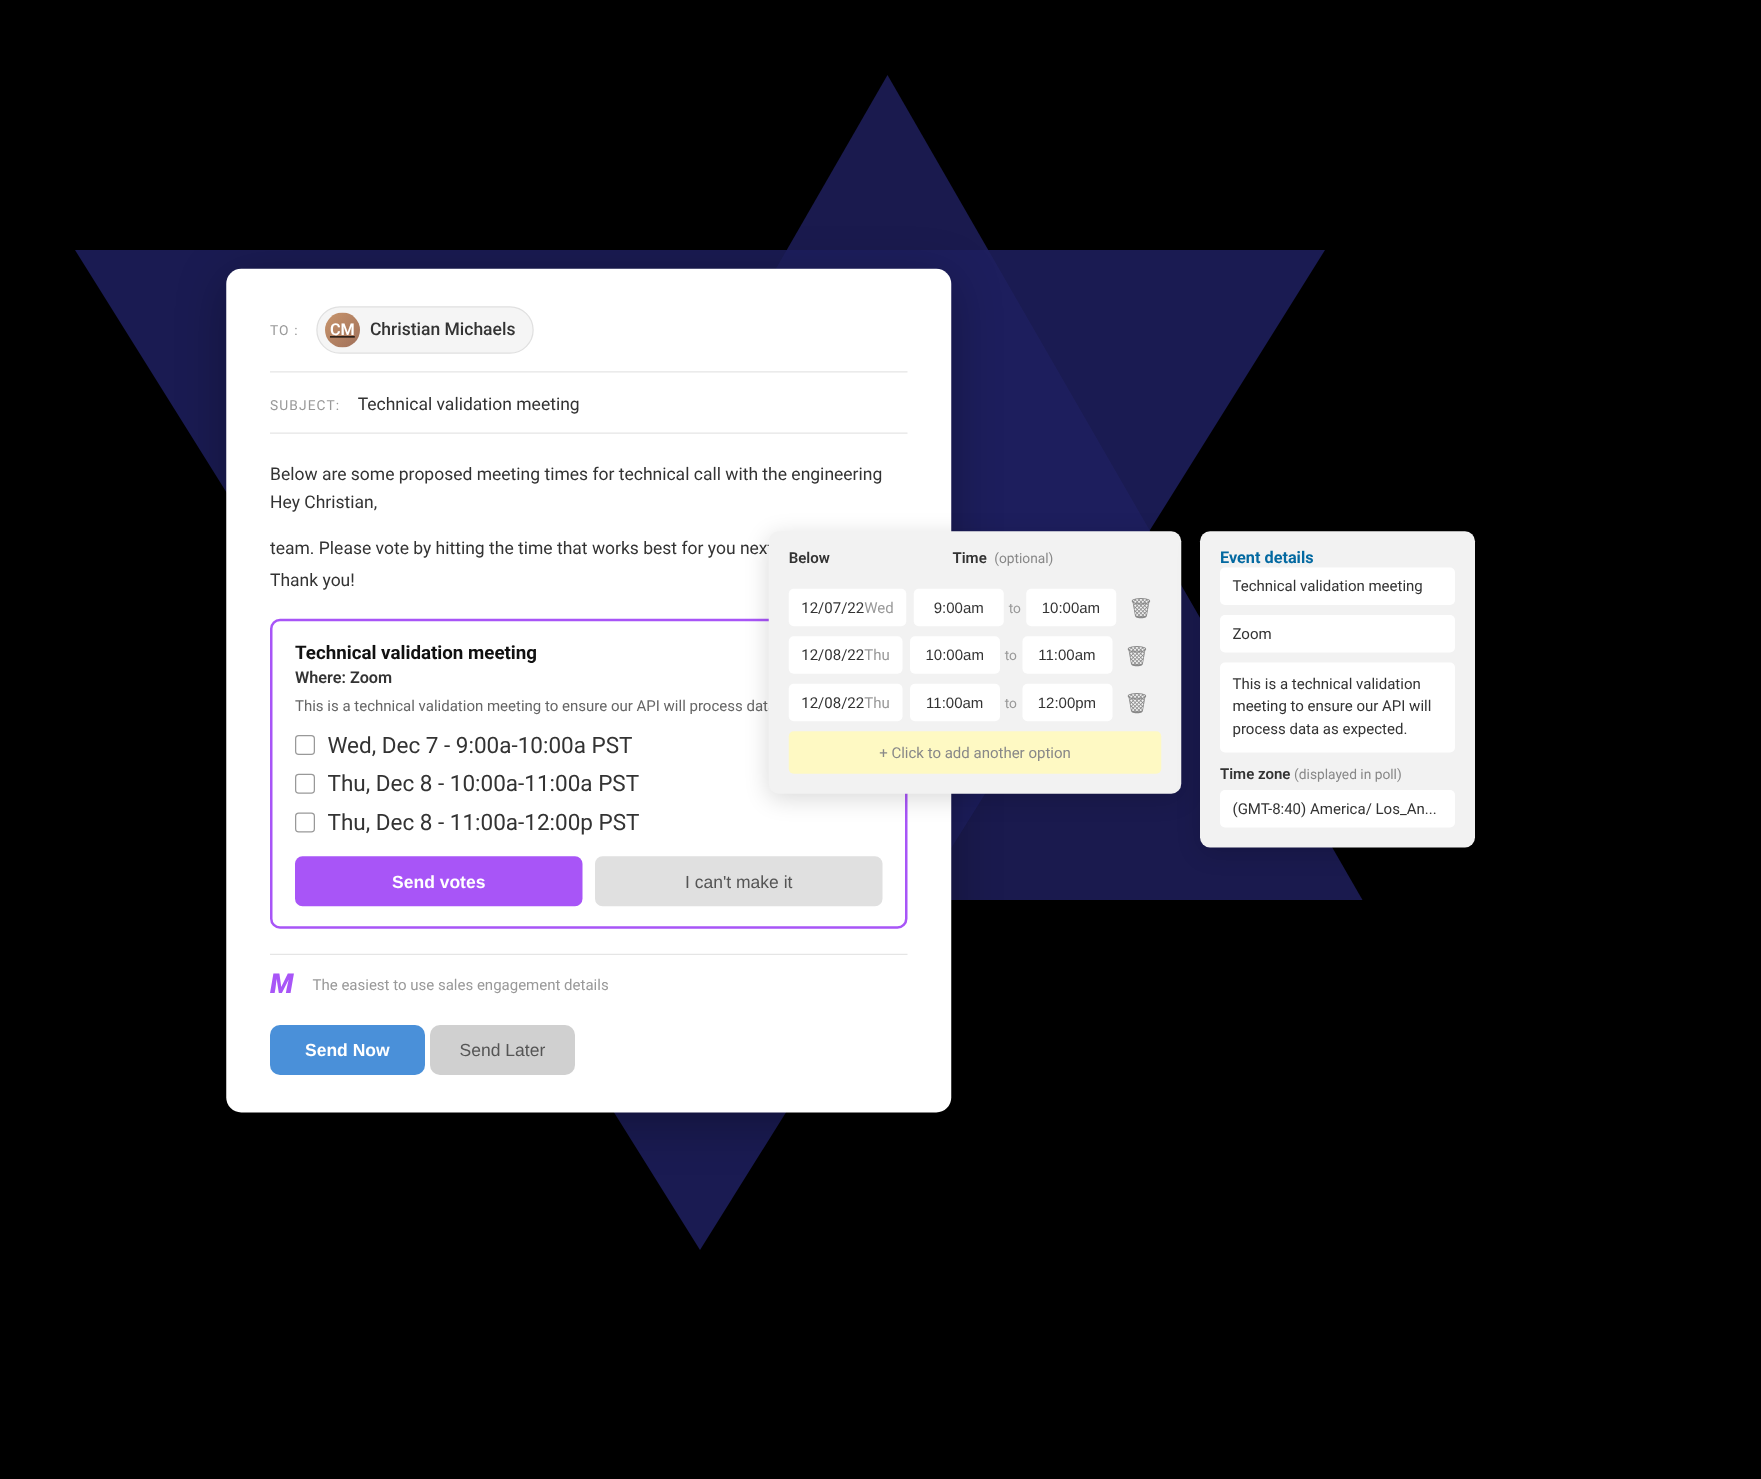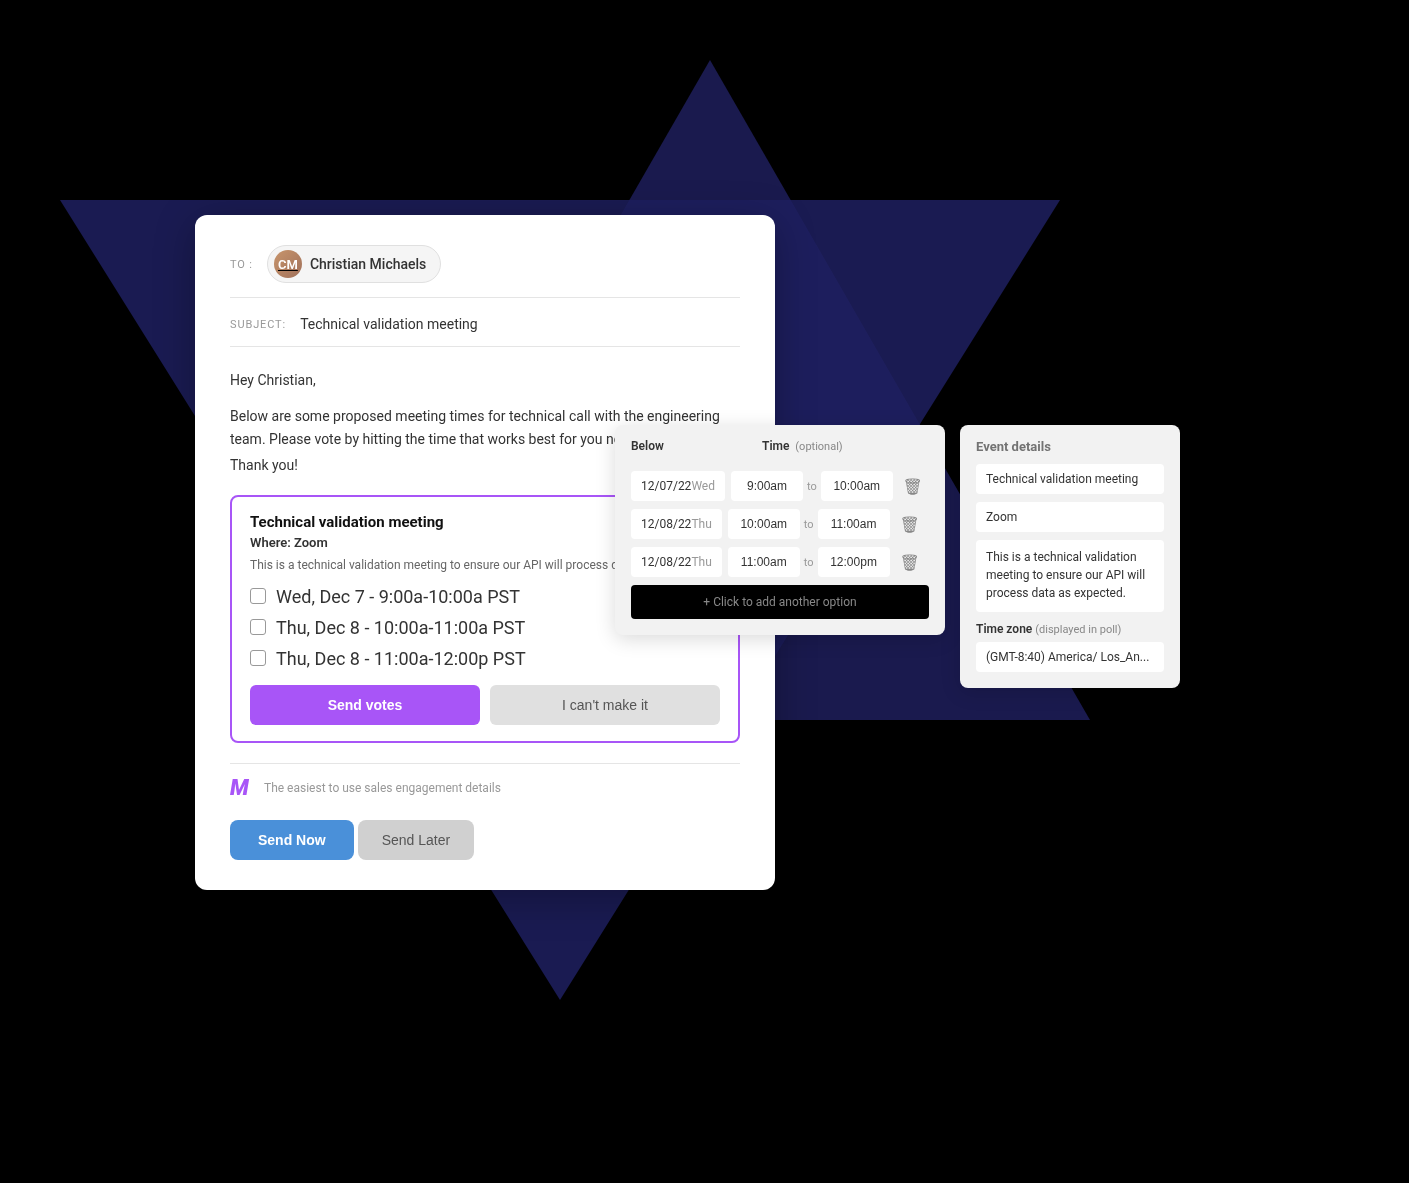--- a/index.html
+++ b/index.html
@@ -36,21 +36,21 @@
       top: 200px;
       left: 60px;
       z-index: 0;
       opacity: 0.85;
     }
 
     
     .email-panel {
       position: absolute;
       top: 215px;
-      left: 195px;
+      left: 181px;
       width: 580px;
       background: #fff;
       border-radius: 12px;
       box-shadow: 0 8px 40px rgba(0,0,0,0.3);
       z-index: 10;
       padding: 30px 35px 30px 35px;
     }
 
     .email-field {
       display: flex;
@@ -336,21 +336,21 @@
       height: 28px;
       display: flex;
       align-items: center;
       justify-content: center;
       cursor: pointer;
       color: #888;
       font-size: 16px;
     }
 
     .add-option-row {
-      background: #000000;
+      background: #fef9c3;
       border-radius: 4px;
       padding: 10px;
       text-align: center;
       font-size: 12px;
       color: #888;
       cursor: pointer;
       margin-top: 4px;
     }
 
     
@@ -362,22 +362,21 @@
       background: #f2f2f2;
       border-radius: 8px;
       z-index: 15;
       box-shadow: 0 4px 20px rgba(0,0,0,0.15);
       padding: 14px 16px 16px 16px;
     }
 
     .event-details-title {
       font-size: 13px;
       font-weight: 700;
-      color: #737373;
-      margin-bottom: 10px;
+      color: #0369a1;
     }
 
     .event-detail-field {
       background: #fff;
       border-radius: 4px;
       padding: 8px 10px;
       font-size: 12px;
       color: #333;
       margin-bottom: 8px;
     }
@@ -439,22 +438,22 @@
       <span class="recipient-name">Christian Michaels</span>
     </div>
   </div>
 
   <div class="subject-field">
     <span class="field-label" style="margin-right:14px;">SUBJECT:</span>
     <span class="subject-text">Technical validation meeting</span>
   </div>
 
   <div class="email-body">
+    <p>Below are some proposed meeting times for technical call with the engineering</p>
     <p style="margin-bottom:14px;">Hey Christian,</p>
-    <p>Below are some proposed meeting times for technical call with the engineering</p>
     <p>team.  Please vote by hitting the time that works best for you next to each time.</p>
     <p style="margin-top:4px;">Thank you!</p>
   </div>
 
   <div class="meeting-poll-card">
     <div class="poll-title">Technical validation meeting</div>
     <div class="poll-where">
       <span>Where:</span>
       <span>Zoom</span>
     </div>

